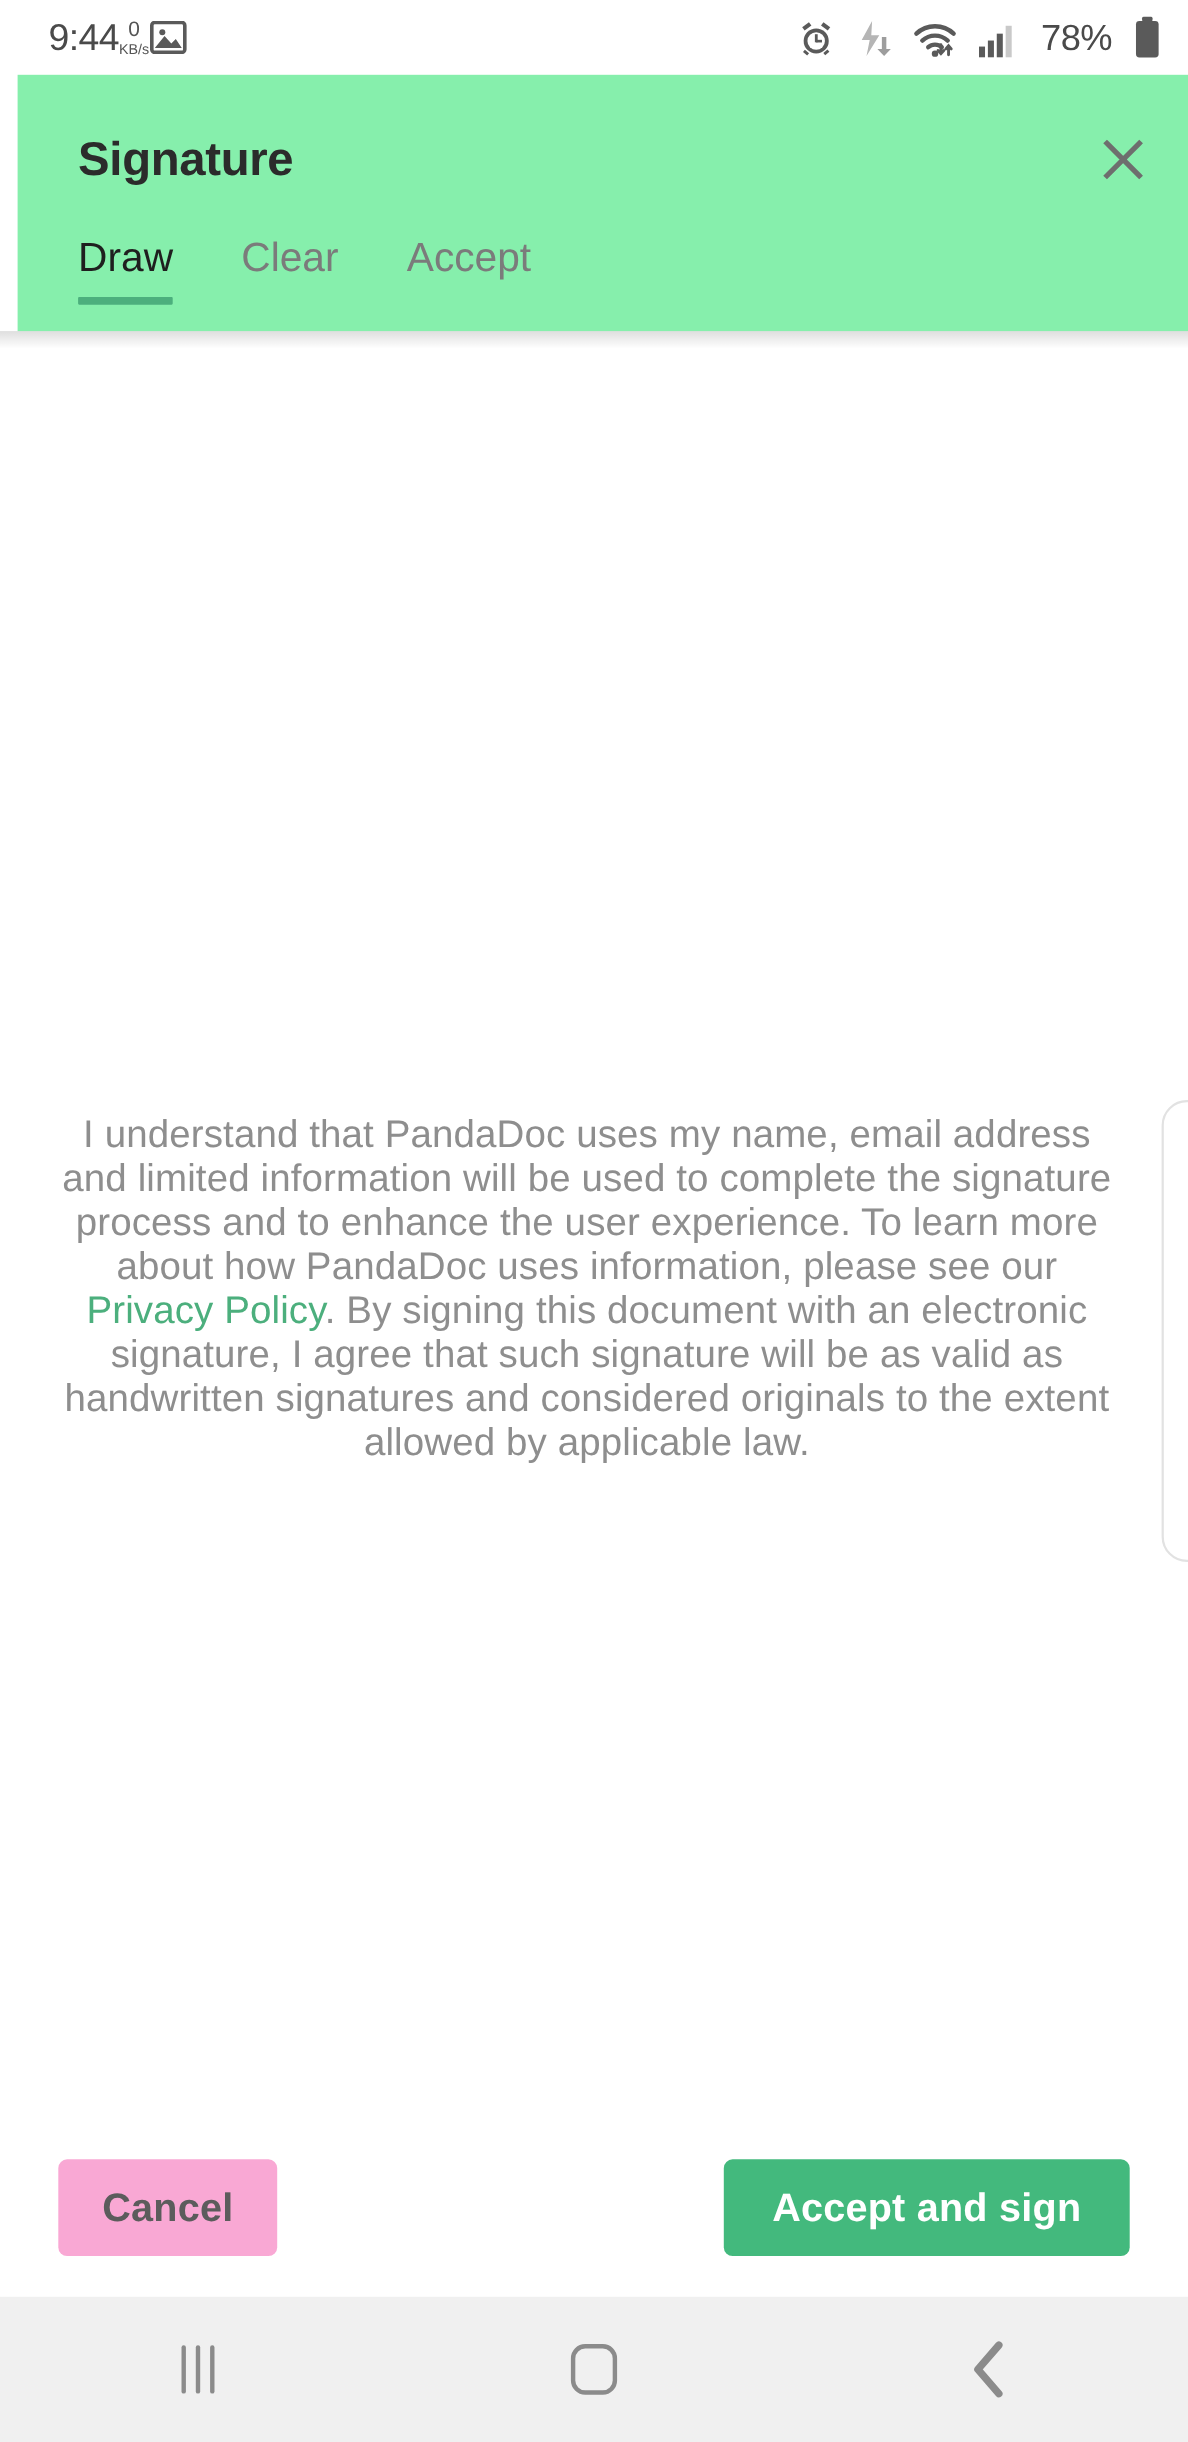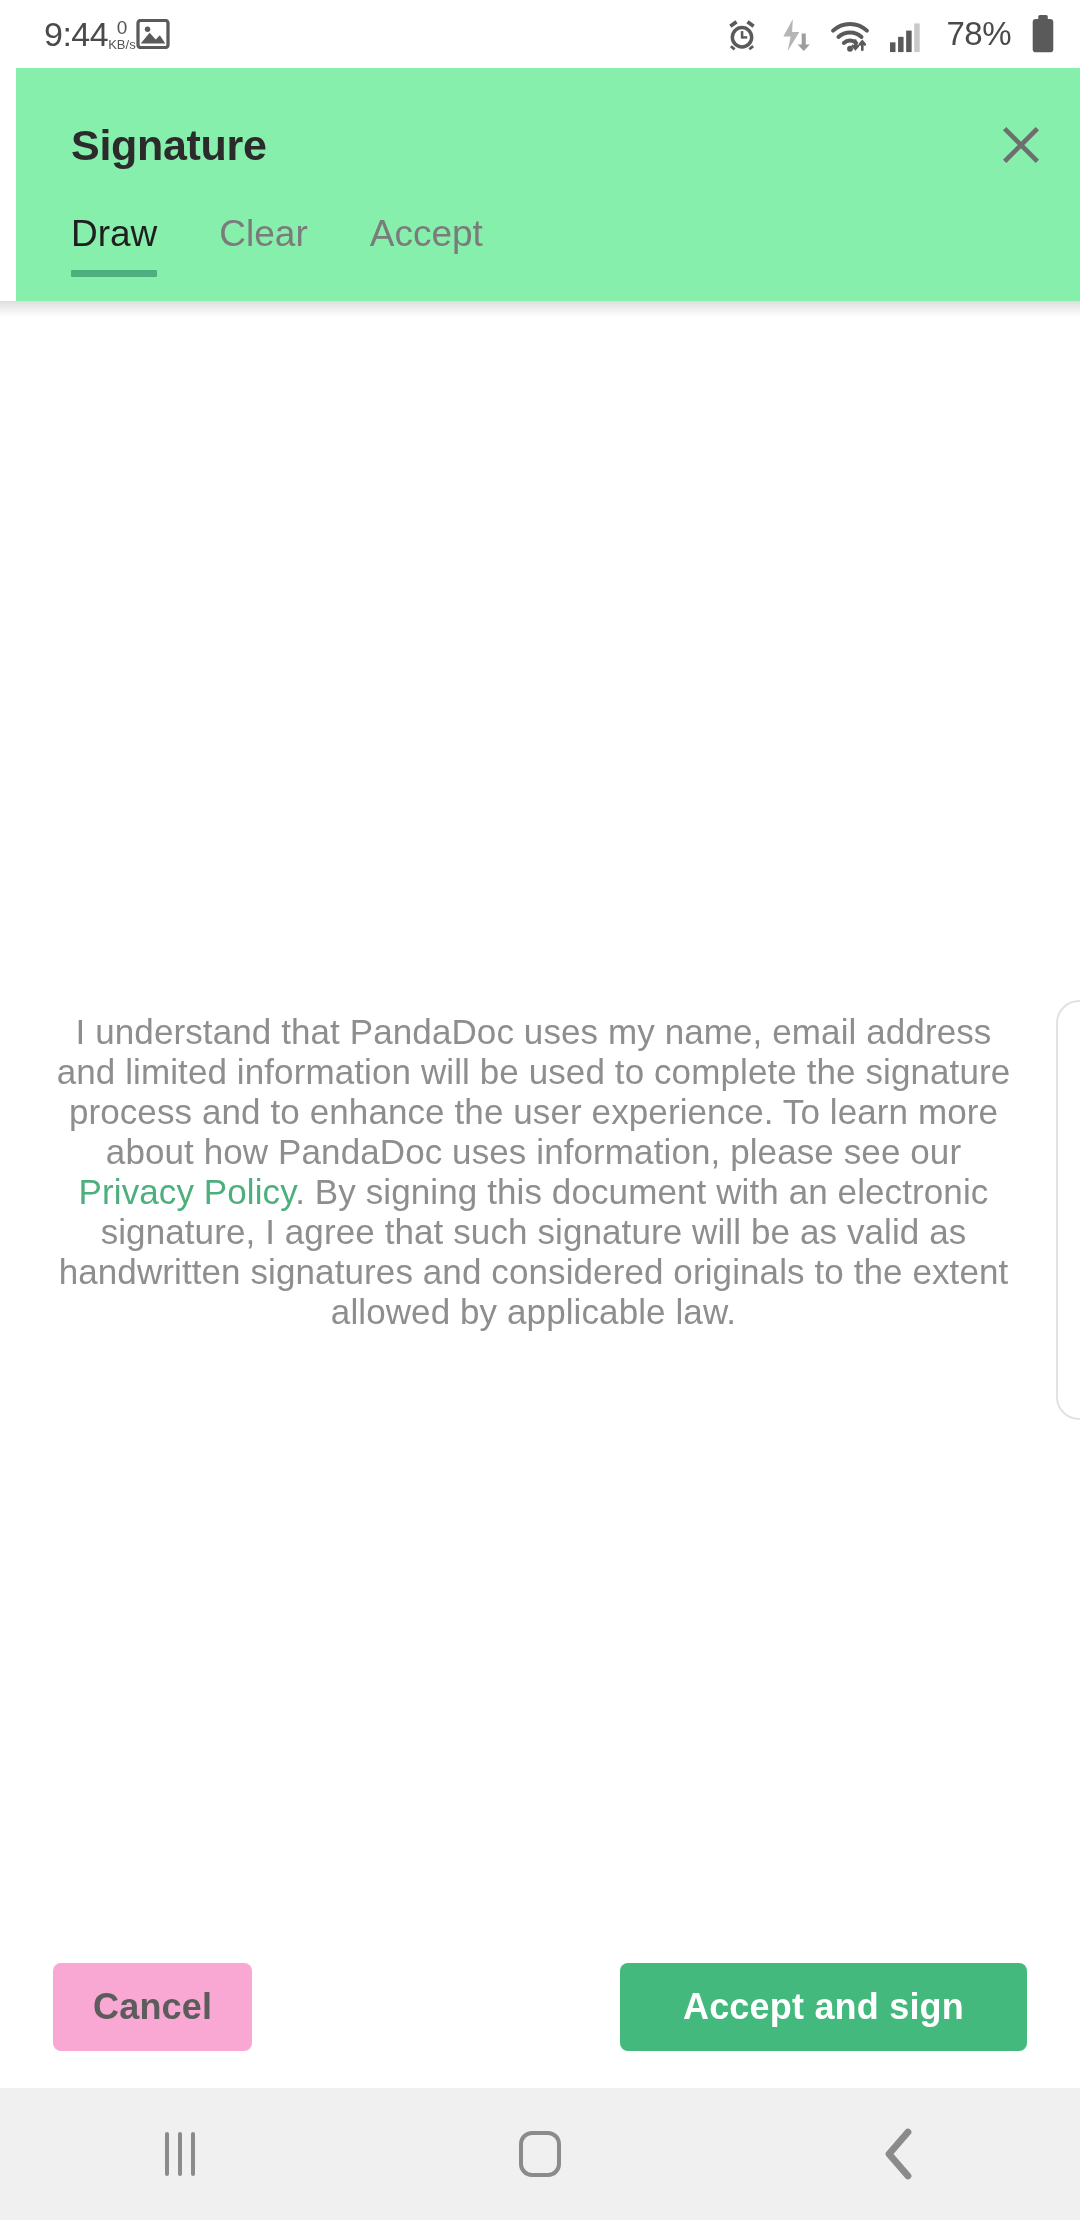--- a/index.html
+++ b/index.html
@@ -224,21 +224,21 @@
   .btn-cancel {
     background: #f9a8d4;
     color: #5c5c5c;
     height: 88px;
     padding: 0 40px;
   }
   .btn-accept {
     background: #43b97d;
     color: #ffffff;
     height: 88px;
-    padding: 0 63px;
+    padding: 0 44px;
   }
 
   
   .navbar {
     position: absolute;
     bottom: 0; left: 0;
     width: 1080px;
     height: 132px;
     background: #f0f0f0;
     display: flex;

